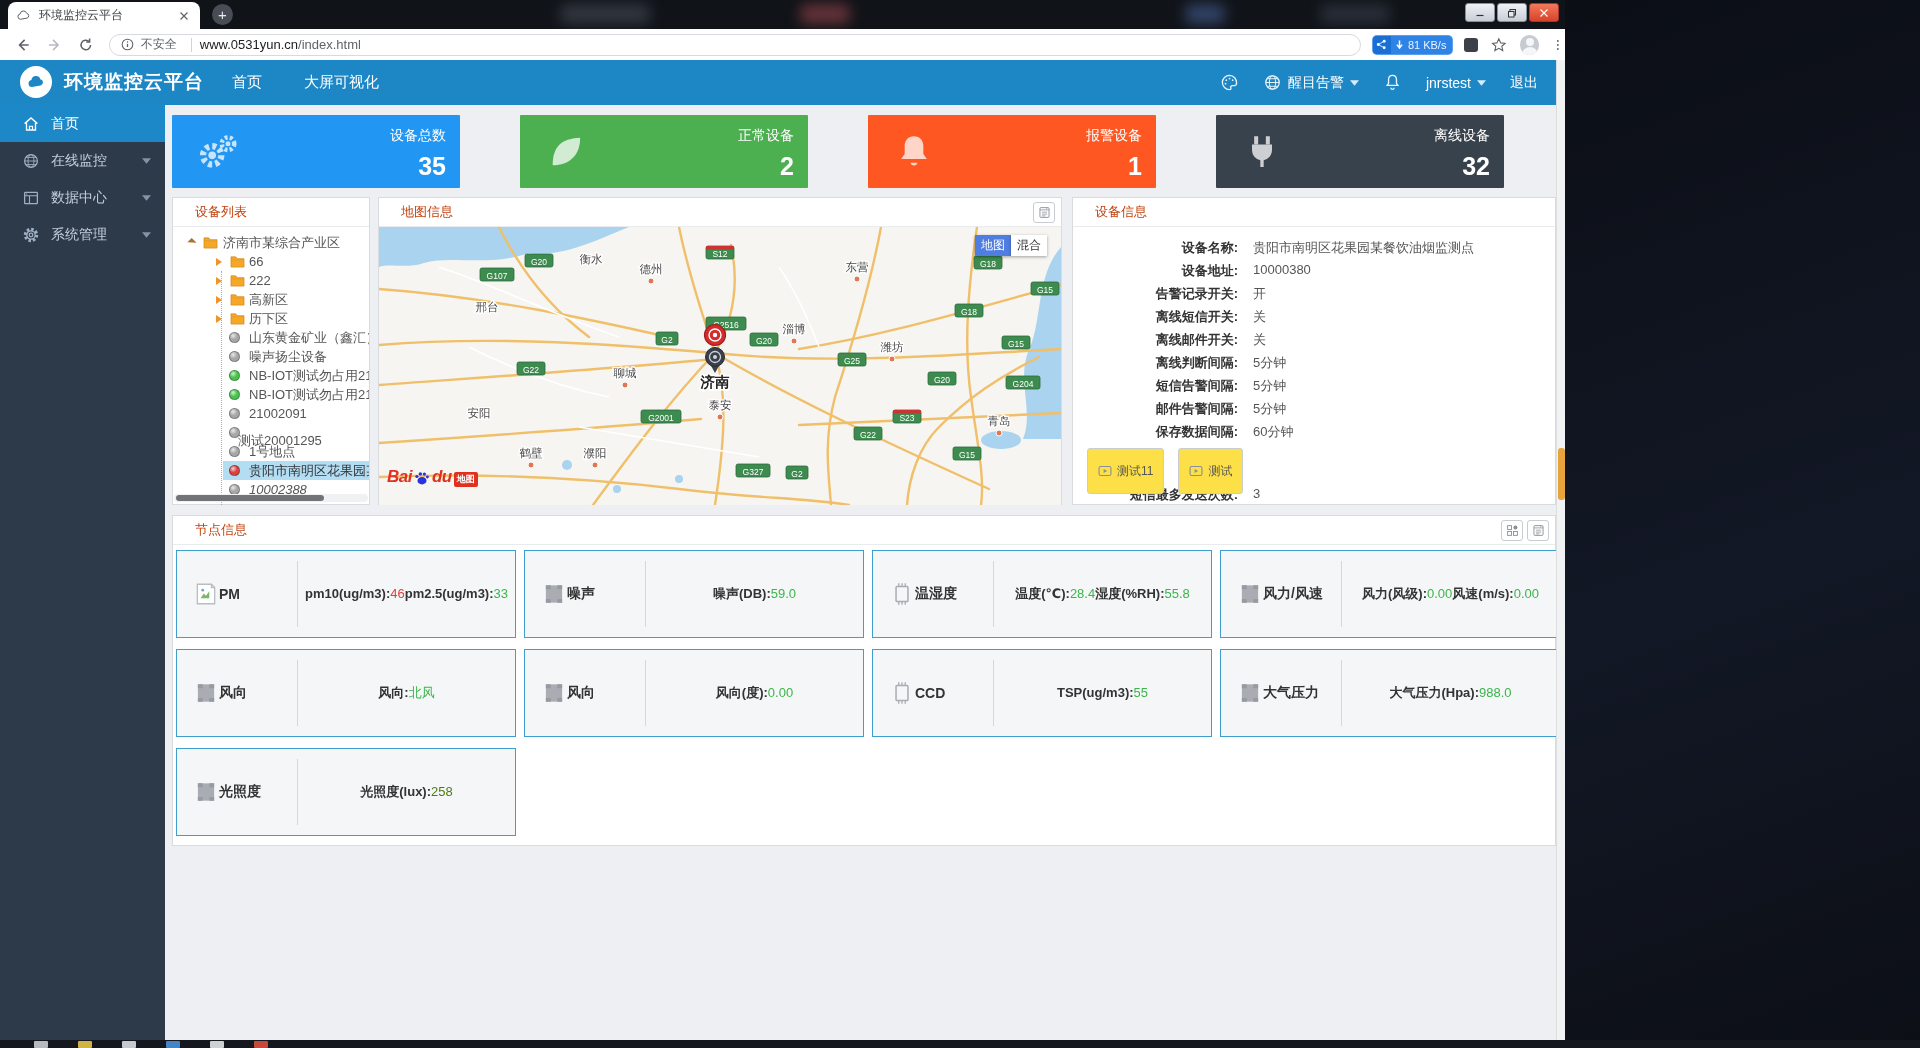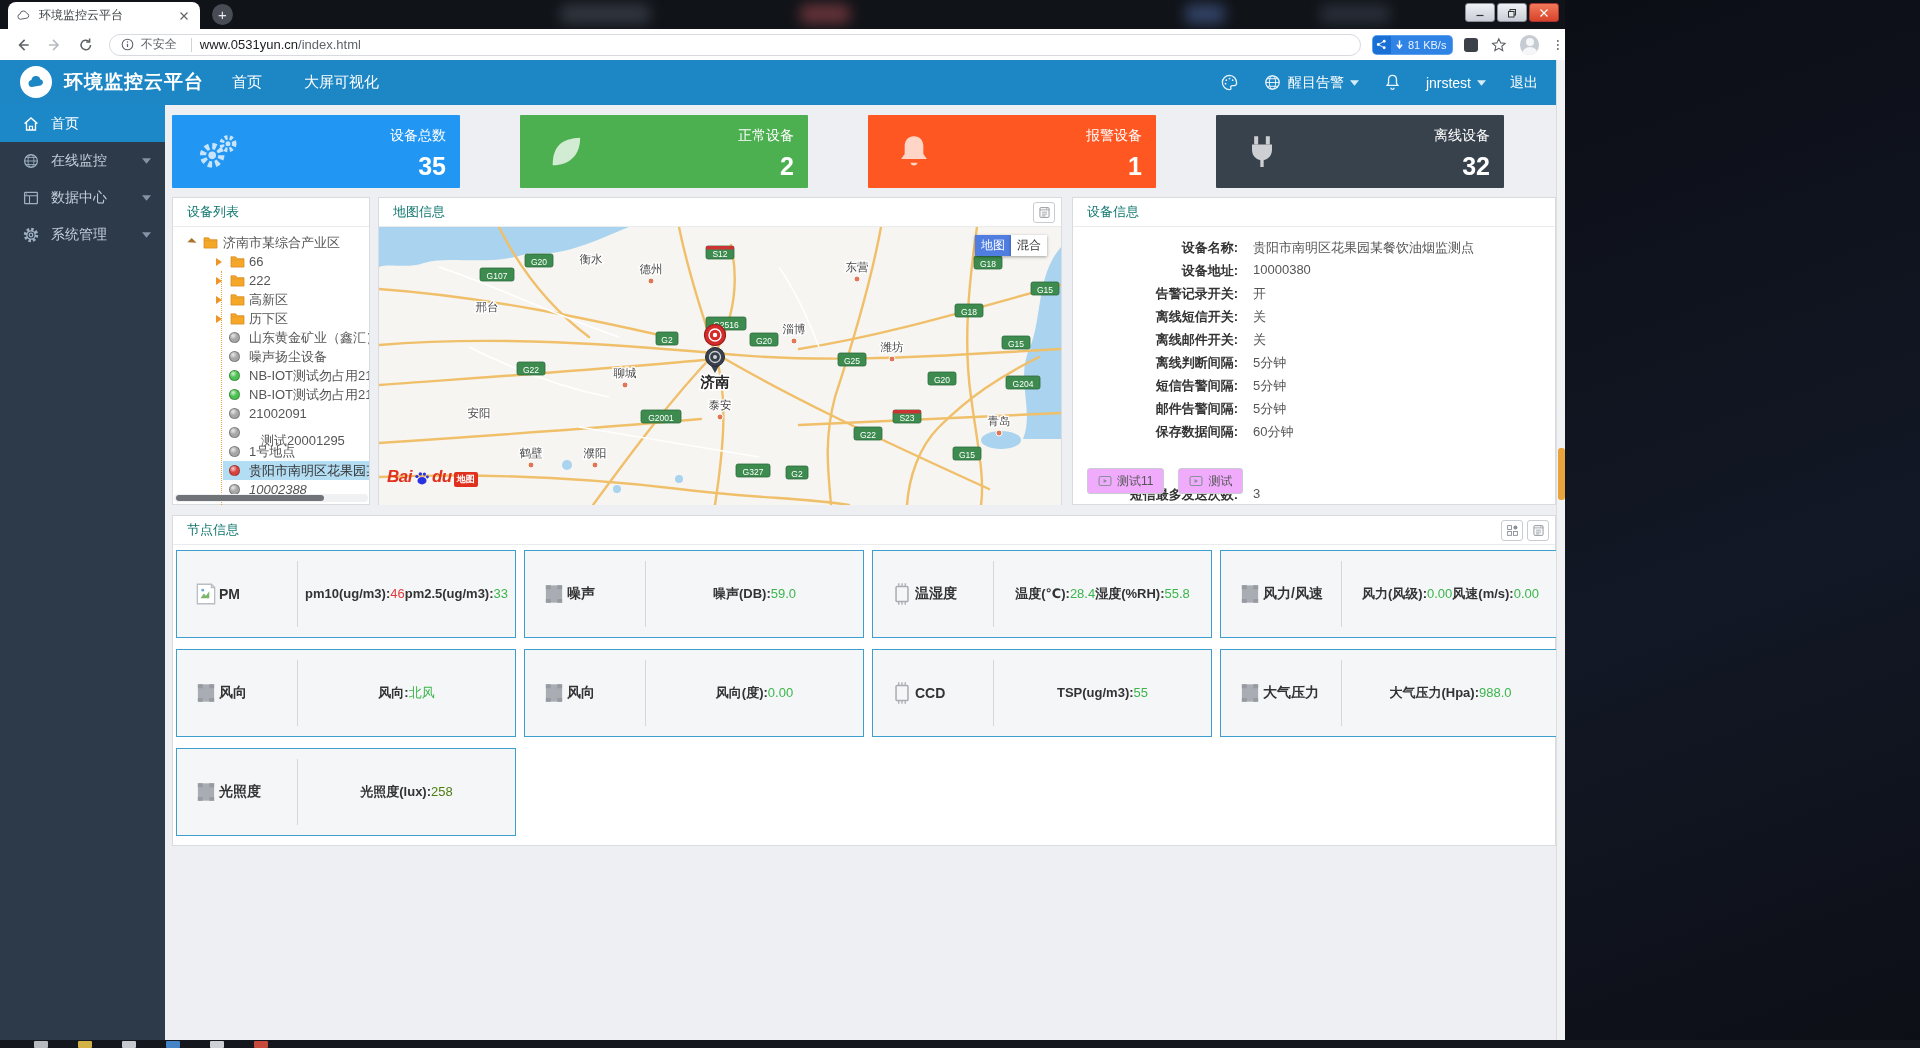--- a/index.html
+++ b/index.html
@@ -55,21 +55,21 @@
   .side-item .chev{position:absolute;right:14px;color:#8494a6}
   .side-item.active{background:#1d88c8;color:#fff}
   .side-item.active .ic{color:#fff}
   
   .main-bg{position:absolute;left:165px;top:105px;width:1391px;height:935px;background:#edeff2}
   .stat-card{position:absolute;top:115px;width:288px;height:73px;color:#fff;border-radius:1px}
   .stat-ic{position:absolute;left:26px;top:17px;width:40px;height:40px;opacity:.75;color:#fff}
   .stat-label{position:absolute;right:14px;top:12px;font-size:14px}
   .stat-value{position:absolute;right:14px;bottom:7px;font-size:25px;font-weight:700}
   .panel{position:absolute;background:#fff;border:1px solid #d8dcdf;box-sizing:border-box}
-  .panel-h{height:28px;line-height:27px;padding:0 14px;font-size:13px;color:#0f766e;border-bottom:1px solid #e9ebed;position:relative}
+  .panel-h{height:28px;line-height:27px;padding:0 22px;font-size:13px;color:#c2410c;border-bottom:1px solid #e9ebed;position:relative}
   .ph-btn{position:absolute;top:4px;width:20px;height:19px;border:1px solid #c9cdd1;border-radius:3px;background:#fff;color:#8a9097;display:flex;align-items:center;justify-content:center}
   
   .tree{position:relative;width:100%;height:278px;overflow:hidden}
   .tree-guide{position:absolute;left:48px;top:44px;height:250px;border-left:1px dotted #e8a33c}
   .tree-row{position:absolute;left:0;width:196px;height:19px;display:flex;align-items:center;font-size:13px;color:#555;white-space:nowrap}
   .tree-row .sel-bg{position:absolute;left:50px;top:0;width:146px;height:19px;background:#b3ddf3}
   .tw-exp{width:0;height:0;position:absolute}
   .exp-open{border-left:6px solid transparent;border-right:0;border-top:7px solid #a9742e;transform:rotate(-45deg)}
   .exp-closed{border-top:4.5px solid transparent;border-bottom:4.5px solid transparent;border-left:6px solid #ef9426}
   .tw-folder{position:absolute;width:15px;height:13px}
@@ -86,21 +86,21 @@
   .baidu-logo{position:absolute;left:8px;bottom:18px;display:flex;align-items:flex-end;z-index:4}
   .bd-txt{font-size:17px;font-weight:700;color:#e0301e;font-style:italic;letter-spacing:-.5px}
   .bd-paw{width:18px;height:18px;margin:0 1px}
   .bd-badge{background:#e0301e;color:#fff;font-size:9px;padding:1px 3px;border-radius:2px;margin-left:2px;font-weight:700}
   .map-attr{position:absolute;left:0;bottom:0;width:100%;height:15px;background:rgba(255,255,255,.78);font-size:10px;color:#333;line-height:15px;padding-left:8px;box-sizing:border-box;z-index:4;white-space:nowrap}
   
   .di-row{position:absolute;left:10px;width:460px;height:23px;font-size:13px}
   .di-label{position:absolute;left:0;width:155px;text-align:right;font-weight:700;color:#333}
   .di-value{position:absolute;left:170px;color:#555}
   .di-btns{position:absolute;left:14px;bottom:10px;display:flex;gap:14px}
-  .di-btn{height:24px;border:1px solid #c9cdd1;border-radius:3px;background:#f0abfc;display:flex;align-items:center;padding:0 10px;font-size:12px;color:#555;gap:5px}
+  .di-btn{height:24px;border:1px solid #c9cdd1;border-radius:3px;background:#fde047;display:flex;align-items:center;padding:10px 10px;font-size:12px;color:#555;gap:5px}
   .di-btn .ic{width:14px;height:14px;color:#8a9097}
   
   .node-card{position:absolute;width:340px;height:88px;background:#f4f6f7;border:1px solid #3e9ecd;box-sizing:border-box}
   .nc-left{position:absolute;left:0;top:0;width:120px;height:86px;display:flex;align-items:center}
   .nc-ic{width:26px;height:26px;margin-left:16px;color:#a9adb3}
   .nc-name{flex:1;text-align:left;font-size:14px;font-weight:700;color:#333;margin-right:6px}
   .nc-div{position:absolute;left:120px;top:10px;height:66px;width:1px;background:#d5d8da}
   .nc-right{position:absolute;left:121px;top:0;width:217px;height:86px;display:flex;align-items:center;justify-content:center}
   .nc-mlabel{font-size:13px;font-weight:700;color:#333;line-height:18px}
   .nc-mvalue{font-size:13px;line-height:18px}
@@ -448,21 +448,21 @@
           <div class="tree-row" style="top: 158px;">
             <span class="tw-dot" style="left:56px;top:4px;background:radial-gradient(circle at 35% 30%, rgba(255,255,255,.75), rgba(255,255,255,0) 45%), #4bc24f;border:1px solid rgba(0,0,0,.28)"></span>
             <span class="tw-label" style="left:76px;">NB-IOT测试勿占用210</span>
           </div>
           <div class="tree-row" style="top: 177px;">
             <span class="tw-dot" style="left:56px;top:4px;background:radial-gradient(circle at 35% 30%, rgba(255,255,255,.75), rgba(255,255,255,0) 45%), #a7a7a7;border:1px solid rgba(0,0,0,.28)"></span>
             <span class="tw-label" style="left:76px;">21002091</span>
           </div>
           <div class="tree-row" style="top: 196px;">
             <span class="tw-dot" style="left:56px;top:4px;background:radial-gradient(circle at 35% 30%, rgba(255,255,255,.75), rgba(255,255,255,0) 45%), #a7a7a7;border:1px solid rgba(0,0,0,.28)"></span>
-            <span class="tw-label" style="left:88px;margin-top:17px;">测试20001295</span>
+            <span class="tw-label" style="left:65px;margin-top:17px;">测试20001295</span>
           </div>
           <div class="tree-row" style="top: 215px;">
             <span class="tw-dot" style="left:56px;top:4px;background:radial-gradient(circle at 35% 30%, rgba(255,255,255,.75), rgba(255,255,255,0) 45%), #a7a7a7;border:1px solid rgba(0,0,0,.28)"></span>
             <span class="tw-label" style="left:76px;">1号地点</span>
           </div>
           <div class="tree-row" style="top: 234px;">
             <span class="sel-bg"></span>
             <span class="tw-dot" style="left:56px;top:4px;background:radial-gradient(circle at 35% 30%, rgba(255,255,255,.75), rgba(255,255,255,0) 45%), #d9443f;border:1px solid rgba(0,0,0,.28)"></span>
             <span class="tw-label" style="left:76px;color:#333">贵阳市南明区花果园某</span>
           </div>

